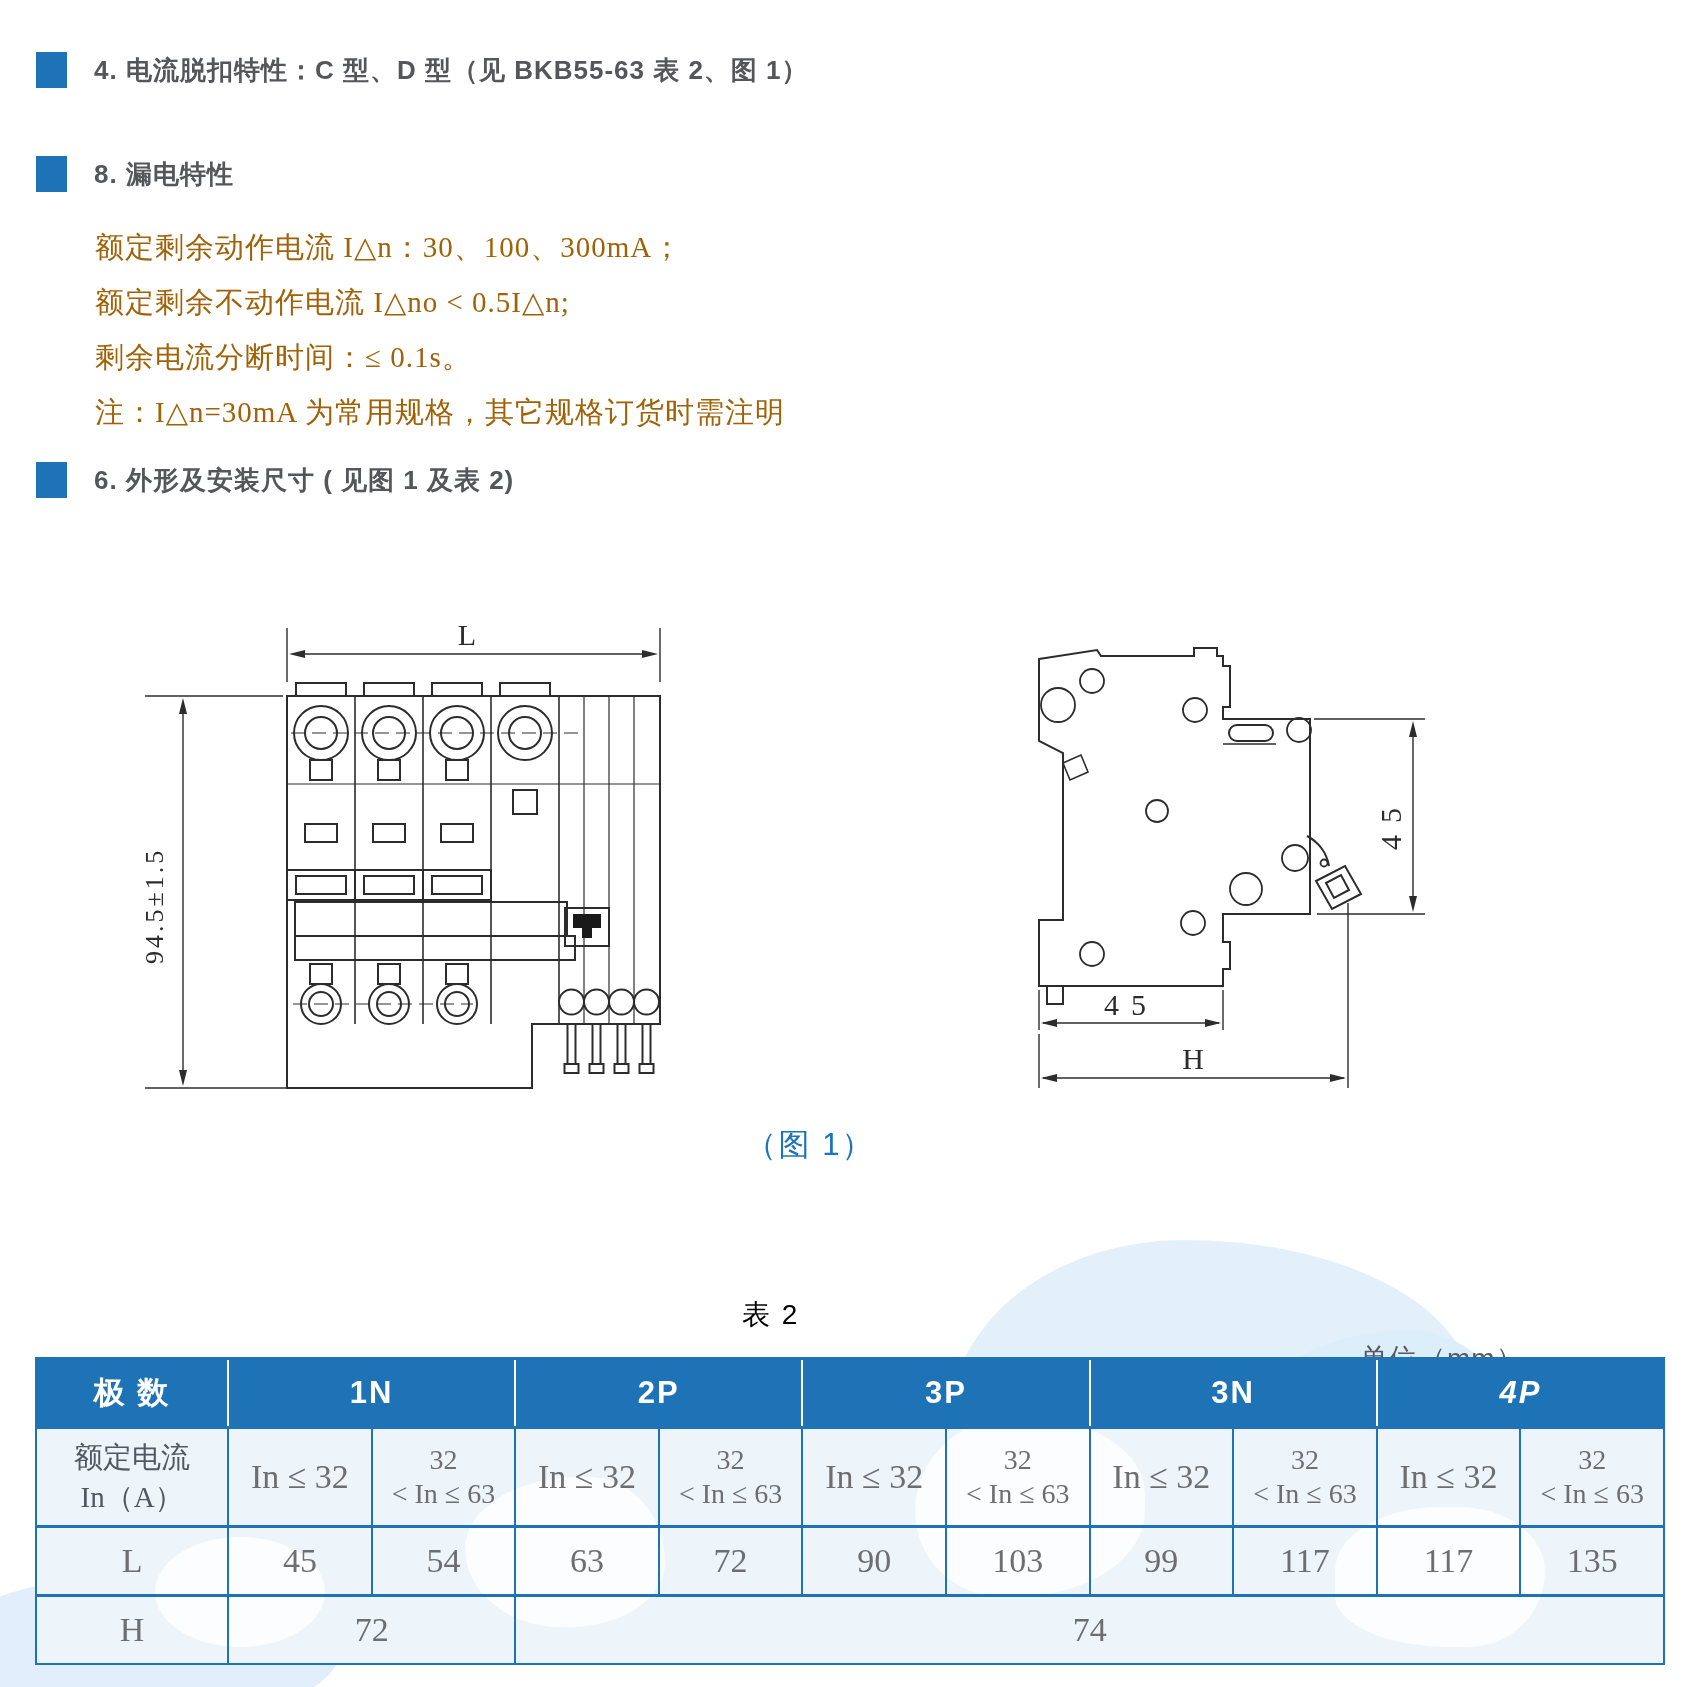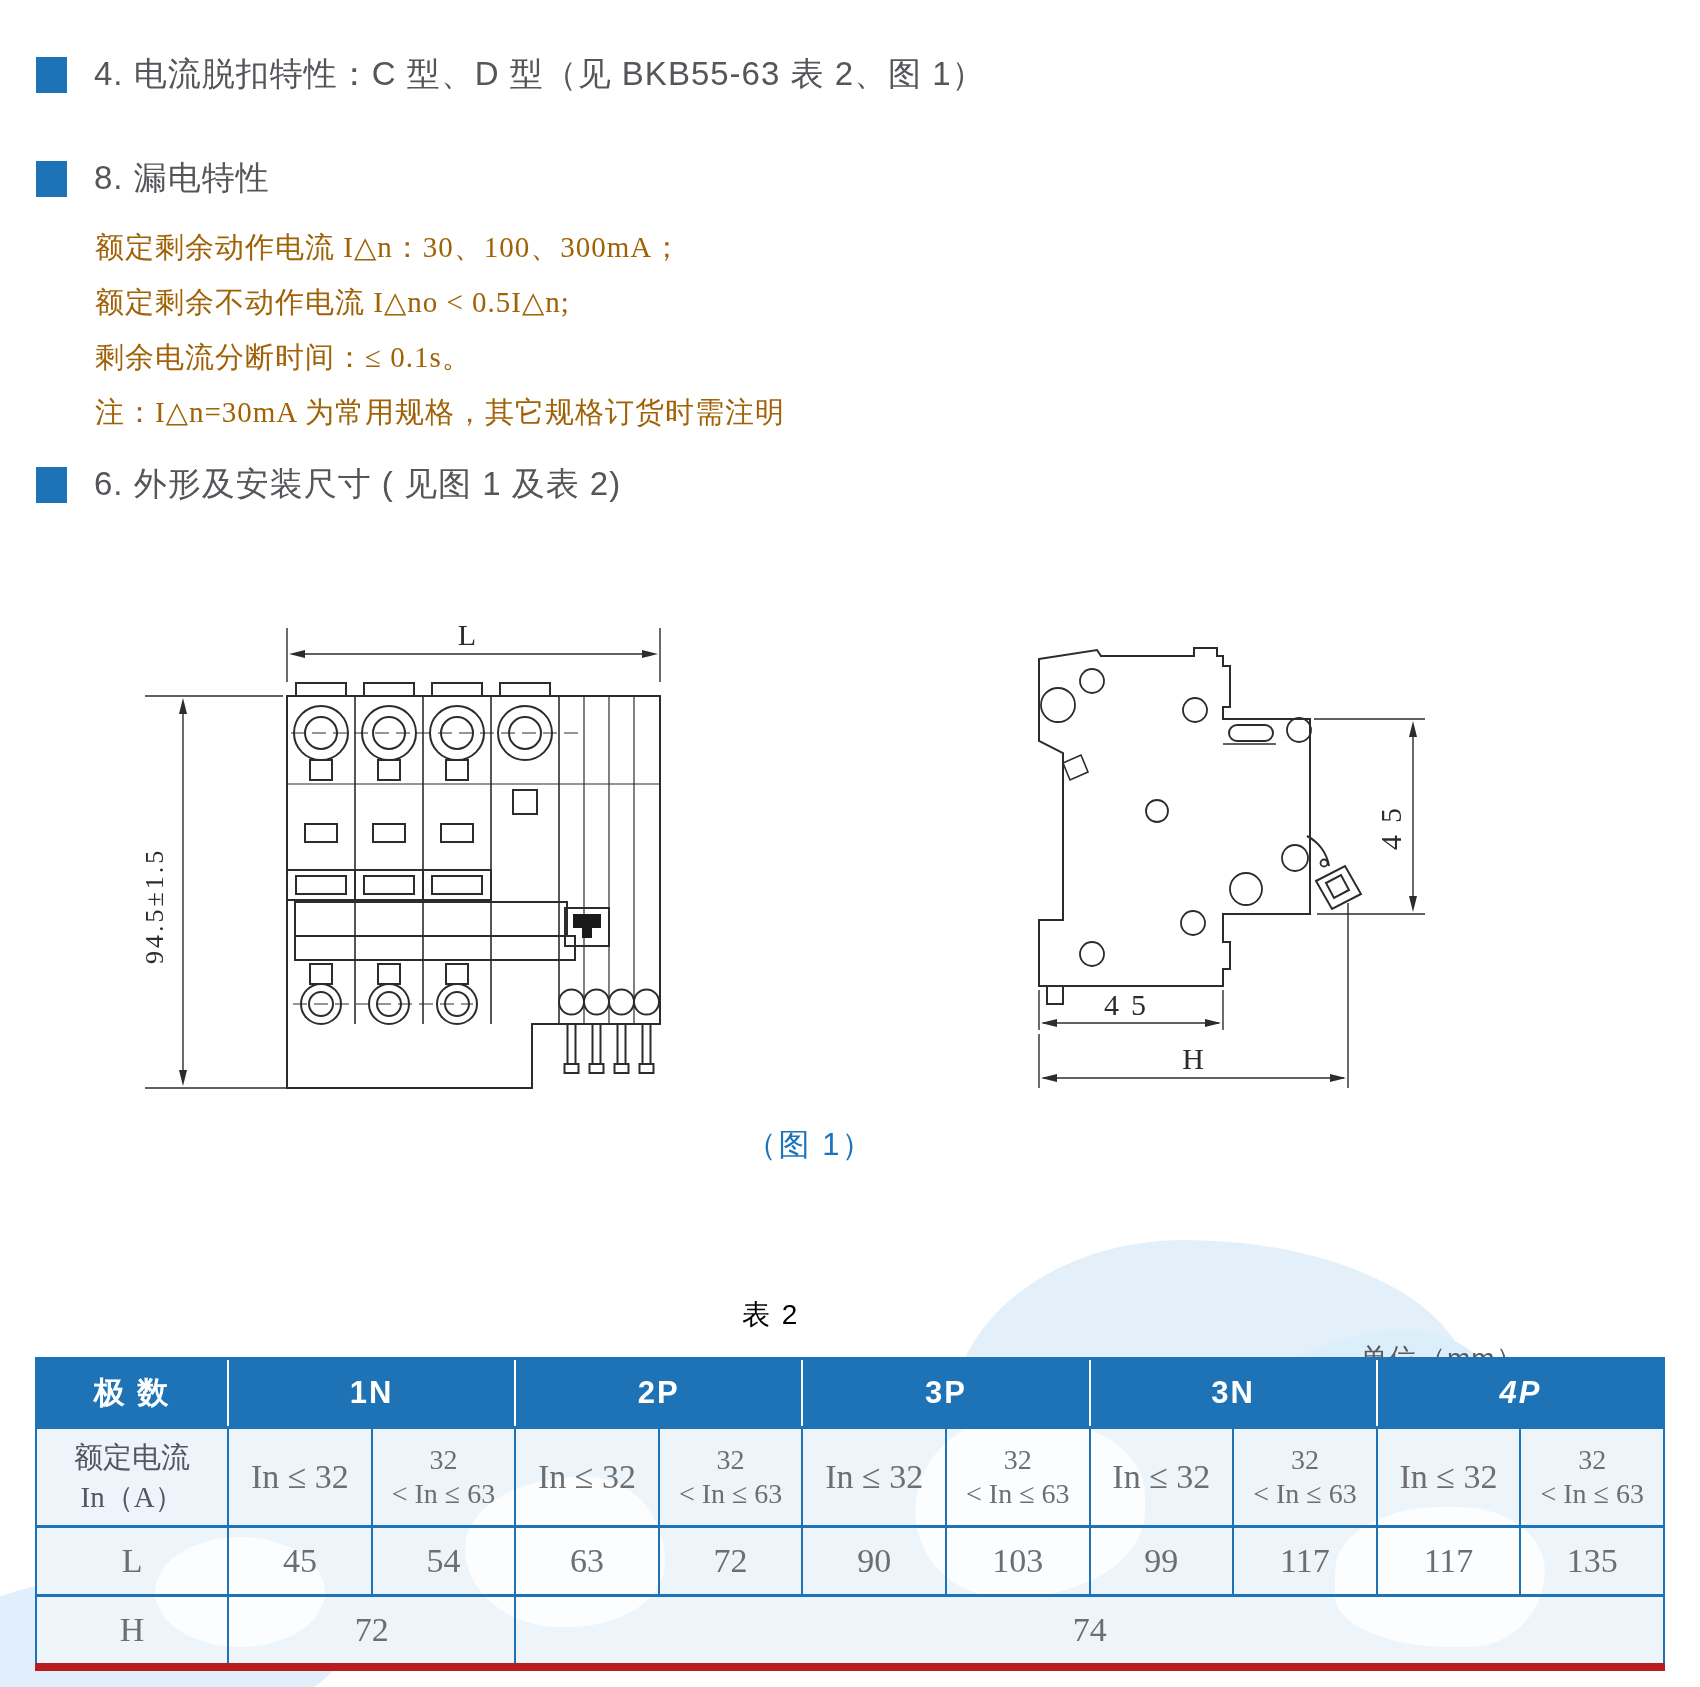--- a/index.html
+++ b/index.html
@@ -2,21 +2,21 @@
 <html><head>
 <meta charset="utf-8">
 <style>
   html,body{margin:0;padding:0;}
   body{width:1700px;height:1687px;background:#ffffff;font-family:"Liberation Sans",sans-serif;}
   .page{position:relative;width:1700px;height:1687px;overflow:hidden;background:#ffffff;}
 
   
   .sec{position:absolute;display:flex;align-items:center;gap:27px;}
   .bullet{width:31px;height:36px;background:#1d73b5;flex:0 0 auto;}
-  .sec-title{font-size:33px;font-weight:normal;color:#54565a;letter-spacing:1px;white-space:nowrap;}
+  .sec-title{font-size:26px;font-weight:bold;color:#54565a;letter-spacing:1px;white-space:nowrap;}
 
   
   .leak{position:absolute;left:95px;top:220px;font-size:29px;color:#a16207;line-height:55px;letter-spacing:1px;font-family:Liberation Serif, serif;}
 
   
   .drawing{position:absolute;}
   svg text{font-family:"Liberation Serif",serif;fill:#2c2c2c;}
   .dim-num{letter-spacing:.4em;}
 
   
@@ -41,21 +41,21 @@
   .blob4{left:1300px;top:150px;width:210px;height:140px;border-radius:55% 45% 40% 60%/50% 50% 60% 40%;}
 
   table.dim{position:relative;z-index:2;width:100%;border-collapse:collapse;table-layout:fixed;}
   table.dim td,table.dim th{border:2px solid #1d73b5;text-align:center;vertical-align:middle;padding:0;}
   table.dim tr.hdr th{background:#1d73b5;color:#ffffff;font-size:31px;font-weight:bold;height:66px;letter-spacing:2px;border-color:#ffffff;border-top:none;}
   table.dim tr.hdr th:first-child{border-left:2px solid #1d73b5;}
   table.dim tr.hdr th:last-child{border-right:2px solid #1d73b5;font-style:italic;}
   table.dim tr{border-top:3px solid #1d73b5;}
   table.dim tr.r2 td{height:96px;}
   table.dim tr.rL td,table.dim tr.rH td{height:66px;}
-  table.dim{border-bottom:8px solid #b91c1c;}
+  table.dim{border-bottom:2px solid #b91c1c;}
   .cellserif{font-family:"Liberation Serif","DejaVu Serif",serif;color:#6d6e70;font-size:34px;}
   .two-line{line-height:34px;font-size:28px;}
   .lbl2{font-family:"Liberation Serif","DejaVu Serif",serif;color:#535761;font-size:29px;line-height:40px;}
 </style>
 </head>
 <body>
 
 <div class="page">
 
   <div class="wm wm1"></div>

